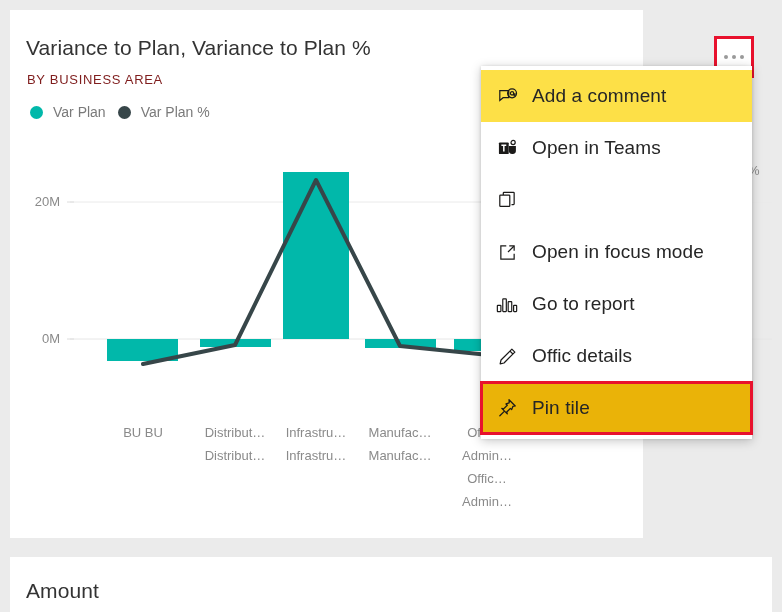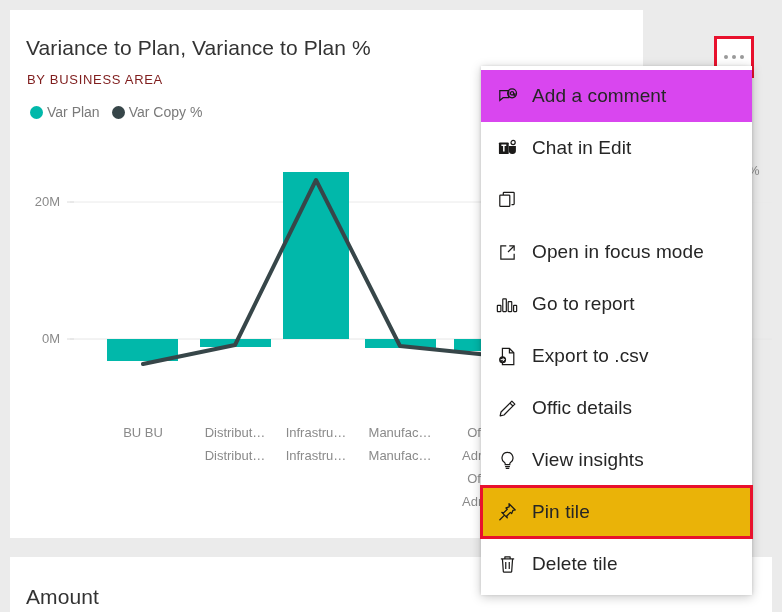--- a/index.html
+++ b/index.html
@@ -86,21 +86,21 @@
     top: 94px;
     display: flex;
     align-items: center;
     gap: 12px;
     font-size: 14px;
     color: #7a7a7a;
   }
   .legend-entry {
     display: flex;
     align-items: center;
-    gap: 4px;
+    gap: 10px;
     white-space: nowrap;
   }
   .legend-swatch {
     width: 13px;
     height: 13px;
     border-radius: 50%;
     flex: none;
   }
 
   
@@ -139,21 +139,21 @@
   }
   .menu-item {
     display: flex;
     align-items: center;
     height: 52px;
     padding-left: 11px;
     box-sizing: border-box;
     position: relative;
   }
   .menu-item.hovered {
-    background: #d946ef;
+    background: #fde047;
   }
   .menu-item.marked {
     background: #eab308;
     outline: 3px solid #e8112d;
     outline-offset: -2px;
     z-index: 2;
   }
   .menu-icon {
     width: 30px;
     height: 24px;
@@ -197,21 +197,21 @@
     </span>
   </div>
 
   <div class="legend">
     <div class="legend-entry">
       <span class="legend-swatch" style="background:#01b8aa"></span>
       <span>Var Plan</span>
     </div>
     <div class="legend-entry">
       <span class="legend-swatch" style="background:#374649"></span>
-      <span>Var Copy %</span>
+      <span>Var Plan %</span>
     </div>
   </div>
 
   <div id="chart-area">
     <svg id="chart-svg" width="762" height="390" viewBox="0 0 762 390">
 
       <line x1="60" y1="78" x2="762" y2="78" stroke="#eaeaea" stroke-width="1"></line>
       <line x1="60" y1="215" x2="762" y2="215" stroke="#e6e6e6" stroke-width="1"></line>
 
       <text class="axis-label" x="50" y="82" text-anchor="end">20M</text>
@@ -248,21 +248,21 @@
         <text class="cat-label" x="477" y="359" text-anchor="middle">Offic…</text>
         <text class="cat-label" x="477" y="382" text-anchor="middle">Admin…</text>
       </g>
     </svg>
   </div>
 </div>
 
 <div id="right-axis-remnant">%</div>
 
 <div class="tile" id="tile-amount">
-  <div class="tile-title" style="top:28px">Amount</div>
+  <div class="tile-title" style="top:22px">Amount</div>
   <div class="tile-subtitle" style="top:54px">BY MONTH, SCENARIO</div>
 </div>
 
 <div id="context-menu">
 
   <div class="menu-item hovered">
     <span class="menu-icon">
       <svg width="21" height="21" viewBox="0 0 24 24" fill="none" stroke="currentColor" stroke-width="1.4">
         <path d="M3.2 5.2h10.2v8.2H7.0L3.2 16.6V5.2z"></path>
         <circle cx="17.2" cy="8.4" r="5.1"></circle>
@@ -275,21 +275,21 @@
 
   <div class="menu-item">
     <span class="menu-icon">
       <svg width="21" height="21" viewBox="0 0 24 24">
         <circle cx="18.4" cy="5.2" r="2.4" fill="none" stroke="#1b1a19" stroke-width="1.4"></circle>
         <path d="M13.6 9.2h8.0v5.4a3.6 3.6 0 0 1-3.6 3.6h-.8a3.6 3.6 0 0 1-3.6-3.6V9.2z" fill="#1b1a19"></path>
         <rect x="2.2" y="5.0" width="11.2" height="13.4" rx="1.1" fill="#1b1a19"></rect>
         <path d="M5.0 8.4h5.6M7.8 8.4v6.9" stroke="#ffffff" stroke-width="1.7" fill="none"></path>
       </svg>
     </span>
-    <span class="menu-label">Chat in Edit</span>
+    <span class="menu-label">Open in Teams</span>
   </div>
 
   <div class="menu-item">
     <span class="menu-icon">
       <svg width="21" height="21" viewBox="0 0 24 24" fill="none" stroke="currentColor" stroke-width="1.4">
         <rect x="3.2" y="5.8" width="11.4" height="13.0" rx="0.8"></rect>
         <path d="M7.2 5.8V3.4a.8.8 0 0 1 .8-.8h10.8a.8.8 0 0 1 .8.8v12.4a.8.8 0 0 1-.8.8h-2.2"></path>
       </svg>
     </span>
   </div>
@@ -310,67 +310,35 @@
       <svg width="22" height="21" viewBox="0 0 26 24" fill="none" stroke="currentColor" stroke-width="1.4">
         <rect x="1.6" y="13.0" width="4.2" height="7.4" rx="0.6"></rect>
         <rect x="8.0" y="5.4" width="4.2" height="15.0" rx="0.6"></rect>
         <rect x="14.4" y="8.6" width="4.2" height="11.8" rx="0.6"></rect>
         <rect x="20.8" y="13.0" width="3.6" height="7.4" rx="0.6"></rect>
       </svg>
     </span>
     <span class="menu-label">Go to report</span>
   </div>
 
-  <div class="menu-item">
-    <span class="menu-icon">
-      <svg width="21" height="21" viewBox="0 0 24 24">
-        <path d="M6.2 2.8h8.0l5.0 5.0v13.4H6.2z" fill="none" stroke="#1b1a19" stroke-width="1.4"></path>
-        <path d="M14.2 2.8v5.0h5.0" fill="none" stroke="#1b1a19" stroke-width="1.4"></path>
-        <circle cx="6.4" cy="15.6" r="4.0" fill="#1b1a19"></circle>
-        <path d="M4.6 15.6h3.4M6.8 14.1l1.5 1.5-1.5 1.5" fill="none" stroke="#ffffff" stroke-width="1.1" stroke-linecap="round" stroke-linejoin="round"></path>
-      </svg>
-    </span>
-    <span class="menu-label">Export to .csv</span>
-  </div>
 
   <div class="menu-item">
     <span class="menu-icon">
       <svg width="21" height="21" viewBox="0 0 24 24" fill="none" stroke="currentColor" stroke-width="1.4" stroke-linejoin="round">
         <path d="M17.0 3.6 20.4 7.0 8.0 19.4l-4.4 1.0 1.0-4.4z"></path>
         <path d="M14.8 5.8 18.2 9.2"></path>
       </svg>
     </span>
     <span class="menu-label">Offic details</span>
   </div>
 
-  <div class="menu-item">
-    <span class="menu-icon">
-      <svg width="21" height="21" viewBox="0 0 24 24" fill="none" stroke="currentColor" stroke-width="1.4" stroke-linecap="round">
-        <path d="M12 2.8a6.2 6.2 0 0 1 3.7 11.2c-.7.5-1.1 1.2-1.1 2.0v.6H9.4v-.6c0-.8-.4-1.5-1.1-2.0A6.2 6.2 0 0 1 12 2.8z"></path>
-        <path d="M9.8 19.0h4.4"></path>
-        <path d="M10.6 21.0h2.8"></path>
-      </svg>
-    </span>
-    <span class="menu-label">View insights</span>
-  </div>
 
   <div class="menu-item marked">
     <span class="menu-icon">
       <svg width="22" height="22" viewBox="0 0 24 24" fill="none" stroke="currentColor" stroke-width="1.4" stroke-linejoin="round">
         <path d="M14.2 3.0 21.0 9.8l-2.6.5-1.3 3.5-1.4-1.4-4.0 4.0.6 2.0-3.0-3.0-5.1 5.1 5.1-5.1-3.0-3.0 2.0.6 4.0-4.0-1.4-1.4 3.5-1.3z"></path>
       </svg>
     </span>
     <span class="menu-label">Pin tile</span>
   </div>
 
-  <div class="menu-item">
-    <span class="menu-icon">
-      <svg width="21" height="21" viewBox="0 0 24 24" fill="none" stroke="currentColor" stroke-width="1.4" stroke-linejoin="round">
-        <path d="M4.4 5.6h15.2"></path>
-        <path d="M9.0 5.6V3.4h6.0v2.2"></path>
-        <path d="M6.2 5.6l1.0 14.2a1 1 0 0 0 1.0.9h7.6a1 1 0 0 0 1.0-.9l1.0-14.2"></path>
-        <path d="M10.0 9.2v8.0M14.0 9.2v8.0"></path>
-      </svg>
-    </span>
-    <span class="menu-label">Delete tile</span>
-  </div>
 
 </div>
 
 </body></html>

